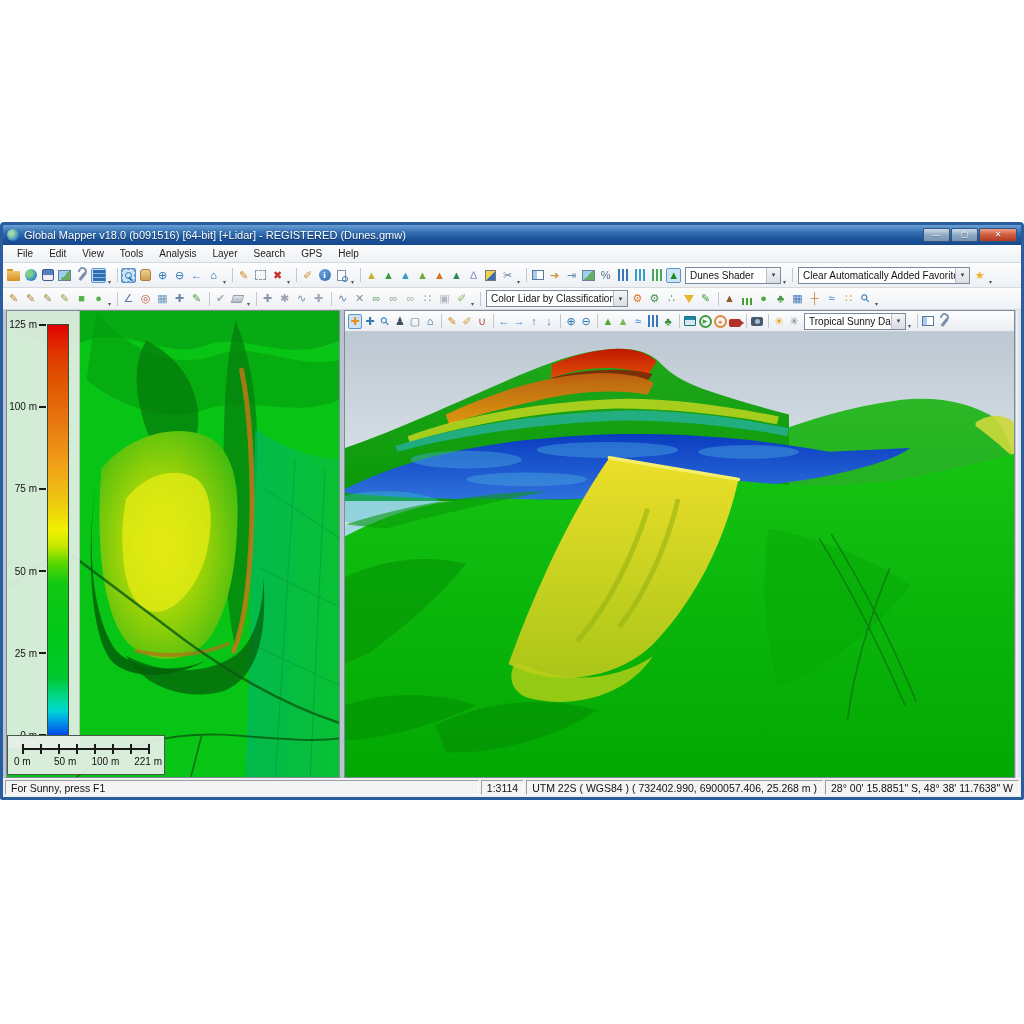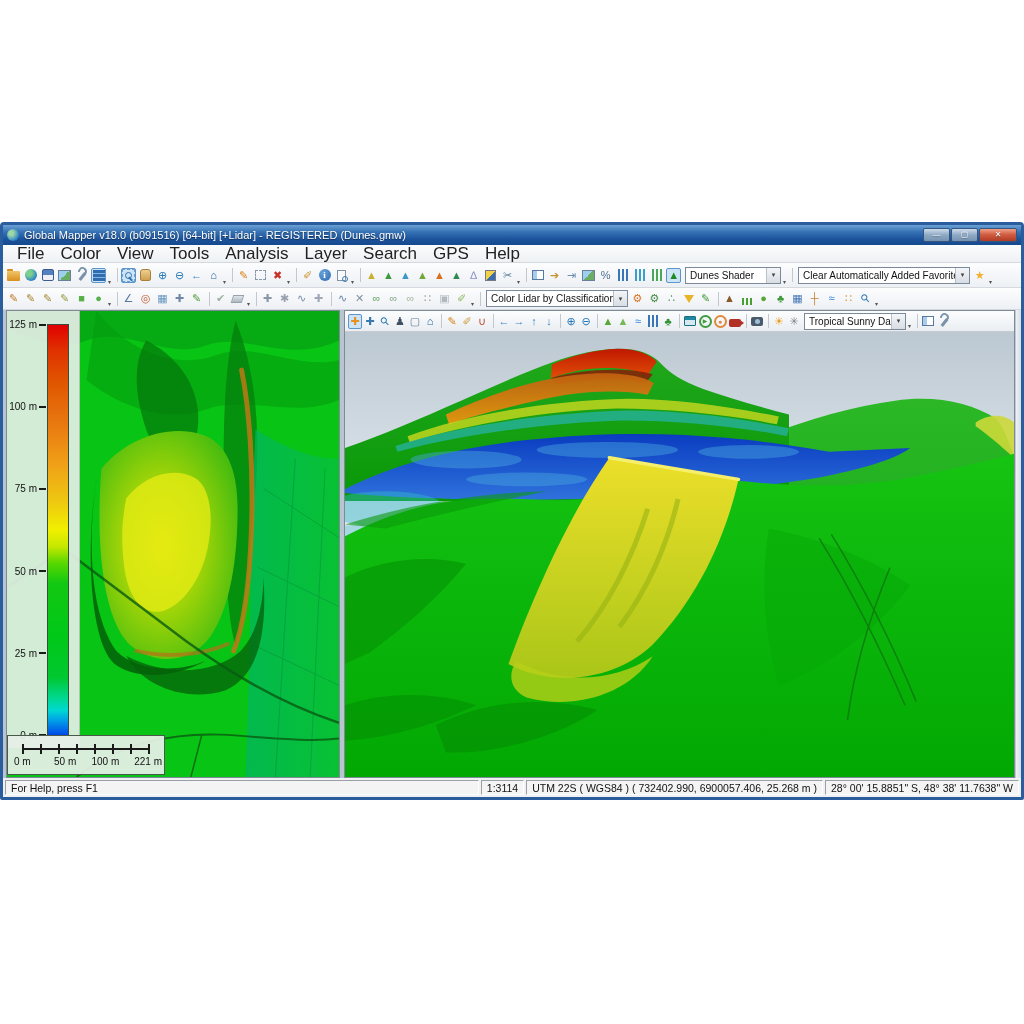--- a/index.html
+++ b/index.html
@@ -7,21 +7,21 @@
   .appwin{position:absolute;left:0;top:222px;width:1024px;height:578px;border:3px solid #2a5d9e;border-radius:4px 4px 2px 2px;box-sizing:border-box;background:#eef1f5;display:flex;flex-direction:column;}
   
   .titlebar{height:20px;display:flex;align-items:center;padding:0 4px;background:linear-gradient(180deg,#6ba0d4 0%,#3572b4 35%,#1c539c 70%,#164a8e 100%);color:#fff;font-size:11px;gap:5px;flex:0 0 auto;}
   .app-icon{width:12px;height:12px;border-radius:50%;background:radial-gradient(circle at 35% 35%,#9fd8a8 20%,#2f84c8 70%,#1c5c9c 100%);flex:0 0 auto;}
   .title-text{flex:1;white-space:nowrap;overflow:hidden;text-shadow:0 1px 1px rgba(0,0,0,.5);}
   .winbtns{display:flex;gap:1px;}
   .wbtn{width:27px;height:14px;border:1px solid #35567e;border-radius:2px;background:linear-gradient(180deg,#cfdceb,#8ea9c4 50%,#76central93b0);display:flex;align-items:center;justify-content:center;color:#fff;font-size:8px;line-height:1;box-sizing:border-box;text-shadow:0 1px 1px rgba(0,0,0,.4);}
   .wbtn{background:linear-gradient(180deg,#cfdceb,#8ea9c4 50%,#7693b0);}
   .wbtn.close{width:38px;background:linear-gradient(180deg,#f0a088,#d25f43 45%,#b03a24);}
   
-  .menubar{height:17px;display:flex;align-items:center;background:linear-gradient(180deg,#fbfcfd,#eef1f4);border-bottom:1px solid #d5d9de;font-size:17px;color:#222;padding-left:6px;flex:0 0 auto;}
+  .menubar{height:17px;display:flex;align-items:center;background:linear-gradient(180deg,#fbfcfd,#eef1f4);border-bottom:1px solid #d5d9de;font-size:10px;color:#222;padding-left:6px;flex:0 0 auto;}
   .menu-item{padding:1px 8px;}
   
   .tbar{display:flex;align-items:center;background:linear-gradient(180deg,#fdfdfe,#edf0f4);border-bottom:1px solid #d5d9de;padding:0 3px;flex:0 0 auto;}
   .tb1{height:24px;}
   .tb2{height:21px;}
   .tb3{height:20px;border-bottom:1px solid #c8ccd2;background:linear-gradient(180deg,#fcfdfe,#eaeef2);}
   .ic{width:15px;height:15px;margin-right:2px;display:flex;align-items:center;justify-content:center;font-size:11px;line-height:15px;border-radius:2px;box-sizing:border-box;flex:0 0 auto;}
   .tb3 .ic{width:14px;margin-right:1px;}
   .ic.sel{background:#cde4f6;border:1px solid #5a96cc;}
   .sep{width:1px;height:14px;background:#c4c8ce;margin:0 3px;flex:0 0 auto;}
@@ -110,21 +110,21 @@
       <span class="title-text">Global Mapper v18.0 (b091516) [64-bit] [+Lidar] - REGISTERED (Dunes.gmw)</span>
       <span class="winbtns" id="winbtns">
           <span class="wbtn">—</span>
           <span class="wbtn">▢</span>
           <span class="wbtn close">✕</span>
         </span>
     </div>
 
     <div class="menubar" id="menubar">
         <span class="menu-item">File</span>
-        <span class="menu-item">Color</span>
+        <span class="menu-item">Edit</span>
         <span class="menu-item">View</span>
         <span class="menu-item">Tools</span>
         <span class="menu-item">Analysis</span>
         <span class="menu-item">Layer</span>
         <span class="menu-item">Search</span>
         <span class="menu-item">GPS</span>
         <span class="menu-item">Help</span>
       </div>
 
     <div class="tbar tb1" id="tb1">
@@ -517,20 +517,20 @@
             <path d="M90,400 C140,375 200,370 250,385 C210,412 150,430 100,428 Z" fill="#038803" opacity=".5"></path>
             <path d="M0,380 C40,366 90,366 130,380 C90,400 40,414 0,416Z" fill="#049004" opacity=".6"></path>
           </svg>
         </div>
       </div>
 
       <div class="scrollstrip"></div>
     </div>
 
     <div class="statusbar">
-      <div class="seg grow">For Help, press F1</div>
+      <div class="seg grow">For Sunny, press F1</div>
       <div class="seg">1:3114</div>
       <div class="seg">UTM 22S ( WGS84 ) ( 732402.990, 6900057.406, 25.268 m )</div>
       <div class="seg">28° 00' 15.8851" S, 48° 38' 11.7638" W</div>
     </div>
 
   </div>
 </div>
 
 </body></html>

